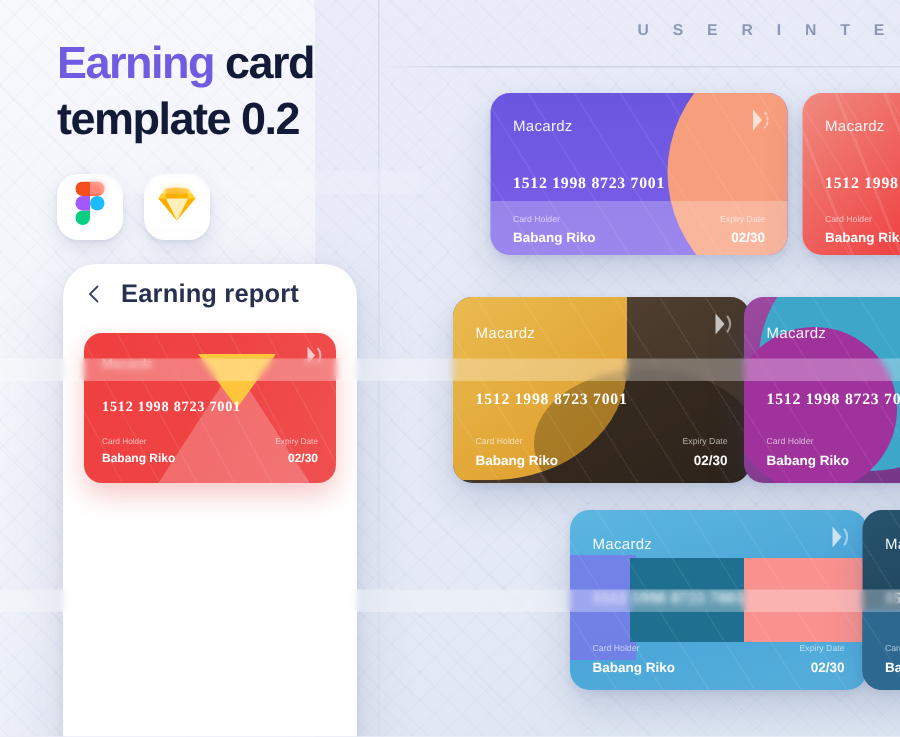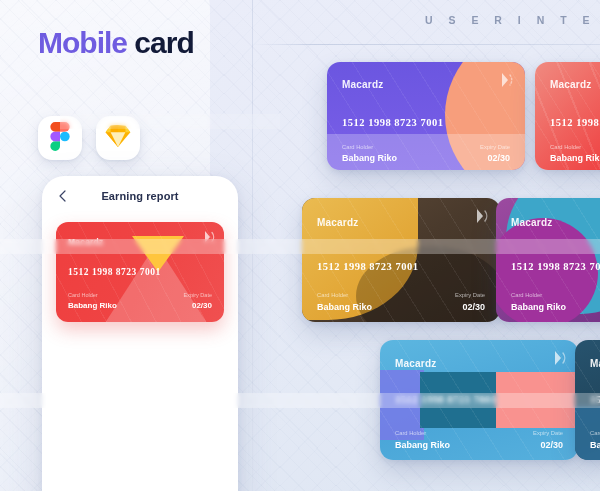--- a/index.html
+++ b/index.html
@@ -93,21 +93,21 @@
   }
   .phone-head {
     height:40px; display:flex; align-items:center;
     padding:0 14px; position:relative;
   }
   .back-chev {
     width:14px; height:14px; flex:0 0 auto;
   }
   .phone-title {
     position:absolute; left:0; right:0; text-align:center;
-    font-size:11px; font-weight:600; color:#27304f; letter-spacing:.1px;
+    font-size:17px; font-weight:600; color:#27304f; letter-spacing:.1px;
   }
 
   
   .phone-card {
     position:relative; margin:6px 14px 0 14px; height:100px;
     border-radius:12px; overflow:hidden;
     background:linear-gradient(115deg,#ef3f3f 0%, #ef4343 45%, #f05050 100%);
     box-shadow:0 8px 18px rgba(225,60,60,.28);
   }
   .phone-card .tri-pink {
@@ -124,21 +124,21 @@
     border-right:26px solid transparent;
     border-top:36px solid #ffc53d;
   }
   .phone-card .streak {
     position:absolute; inset:0;
     background:repeating-linear-gradient(62deg, rgba(255,255,255,.07) 0 1px, transparent 1px 22px);
   }
 
   
   .c-brand {
-    position:absolute; font-weight:700; color:rgba(255,255,255,.92);
+    position:absolute; font-weight:400; color:rgba(255,255,255,.92);
     letter-spacing:.2px;
   }
   .c-num {
     position:absolute; font-family:Liberation Serif, serif;
     font-weight:700; color:#fff; letter-spacing:.5px; white-space:nowrap;
   }
   .c-lab {
     position:absolute; color:rgba(255,255,255,.62); font-weight:500;
   }
   .c-val {
@@ -183,22 +183,23 @@
   <div class="soft-left"></div>
   <div class="watermark"></div>
   <div class="watermark2"></div>
   <div class="hairline"></div>
   <div class="hairline-v"></div>
 
   <div class="kicker">U S E R   I N T E</div>
 
   <div class="title-wrap">
     <div class="title-line">
-      <span class="title-accent">Mobile</span><span> card</span>
-    </div>
+      <span class="title-accent">Earning</span><span> card</span>
+    </div>
+    <div class="title-line">template 0.2</div>
   </div>
 
   <div class="badges">
     <div class="badge">
       <span>
         <svg width="20" height="29" viewBox="0 0 38 57">
           <path fill="#1abcfe" d="M19 28.5a9.5 9.5 0 1 1 19 0 9.5 9.5 0 0 1-19 0z"></path>
           <path fill="#0acf83" d="M0 47.5A9.5 9.5 0 0 1 9.5 38H19v9.5a9.5 9.5 0 1 1-19 0z"></path>
           <path fill="#ff7262" d="M19 0h9.5a9.5 9.5 0 1 1 0 19H19V0z"></path>
           <path fill="#f24e1e" d="M0 9.5A9.5 9.5 0 0 1 9.5 0H19v19H9.5A9.5 9.5 0 0 1 0 9.5z"></path>

